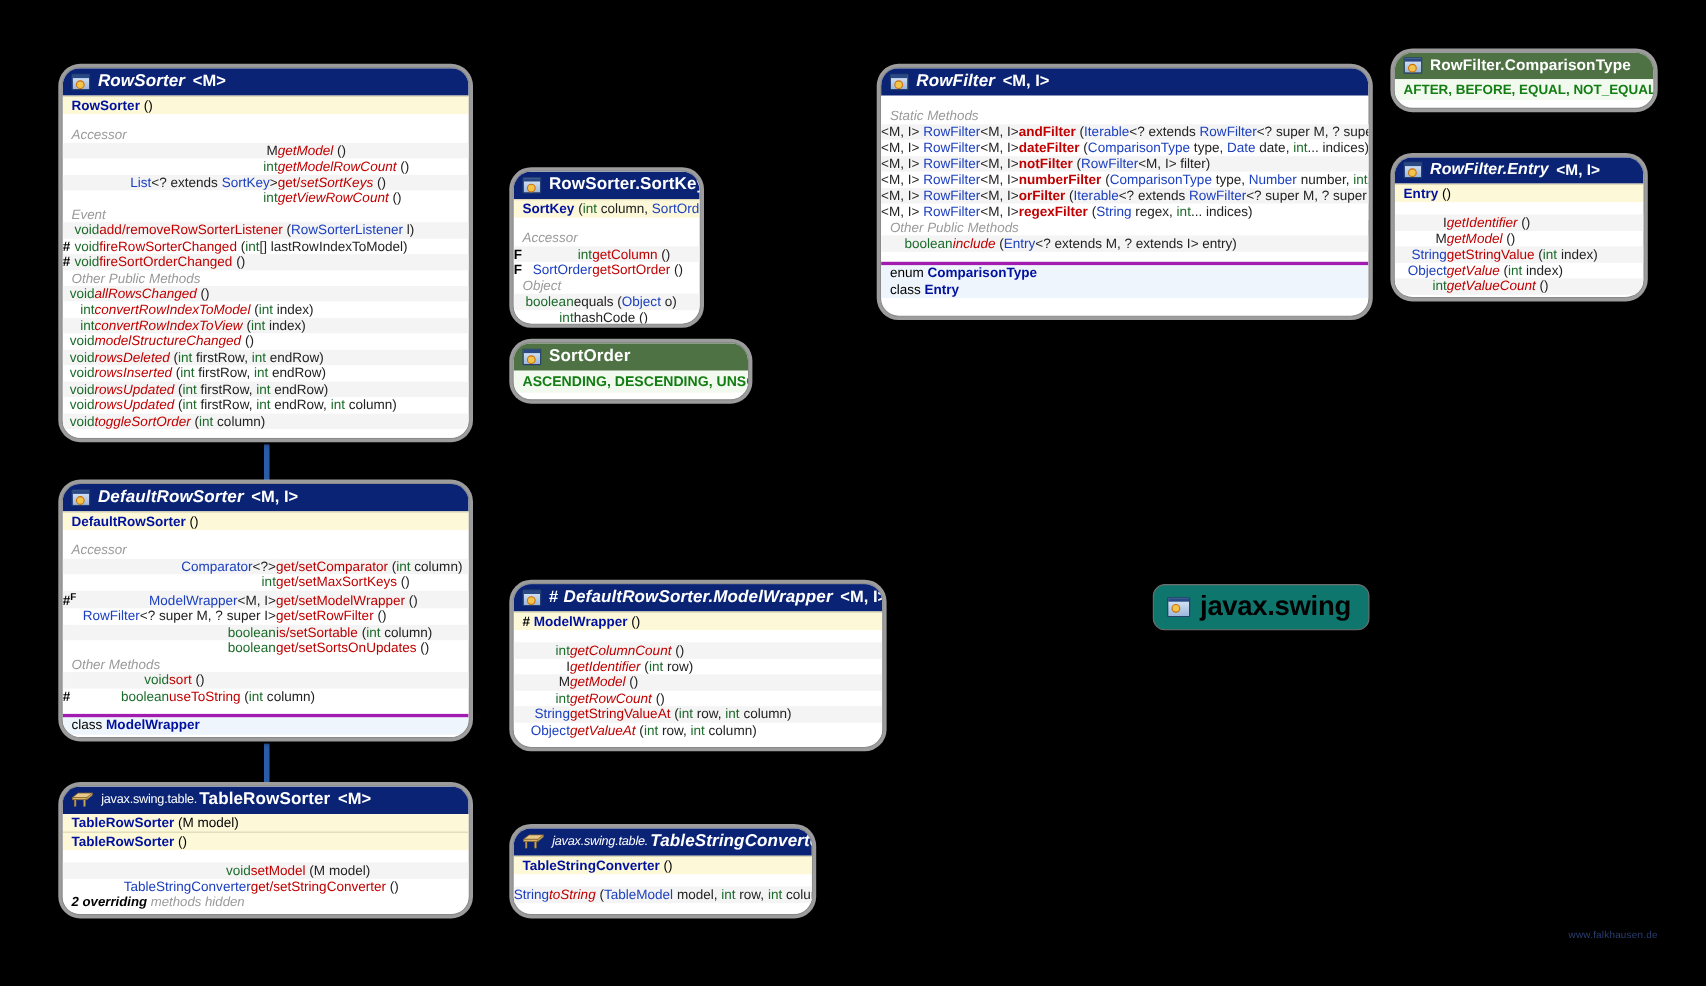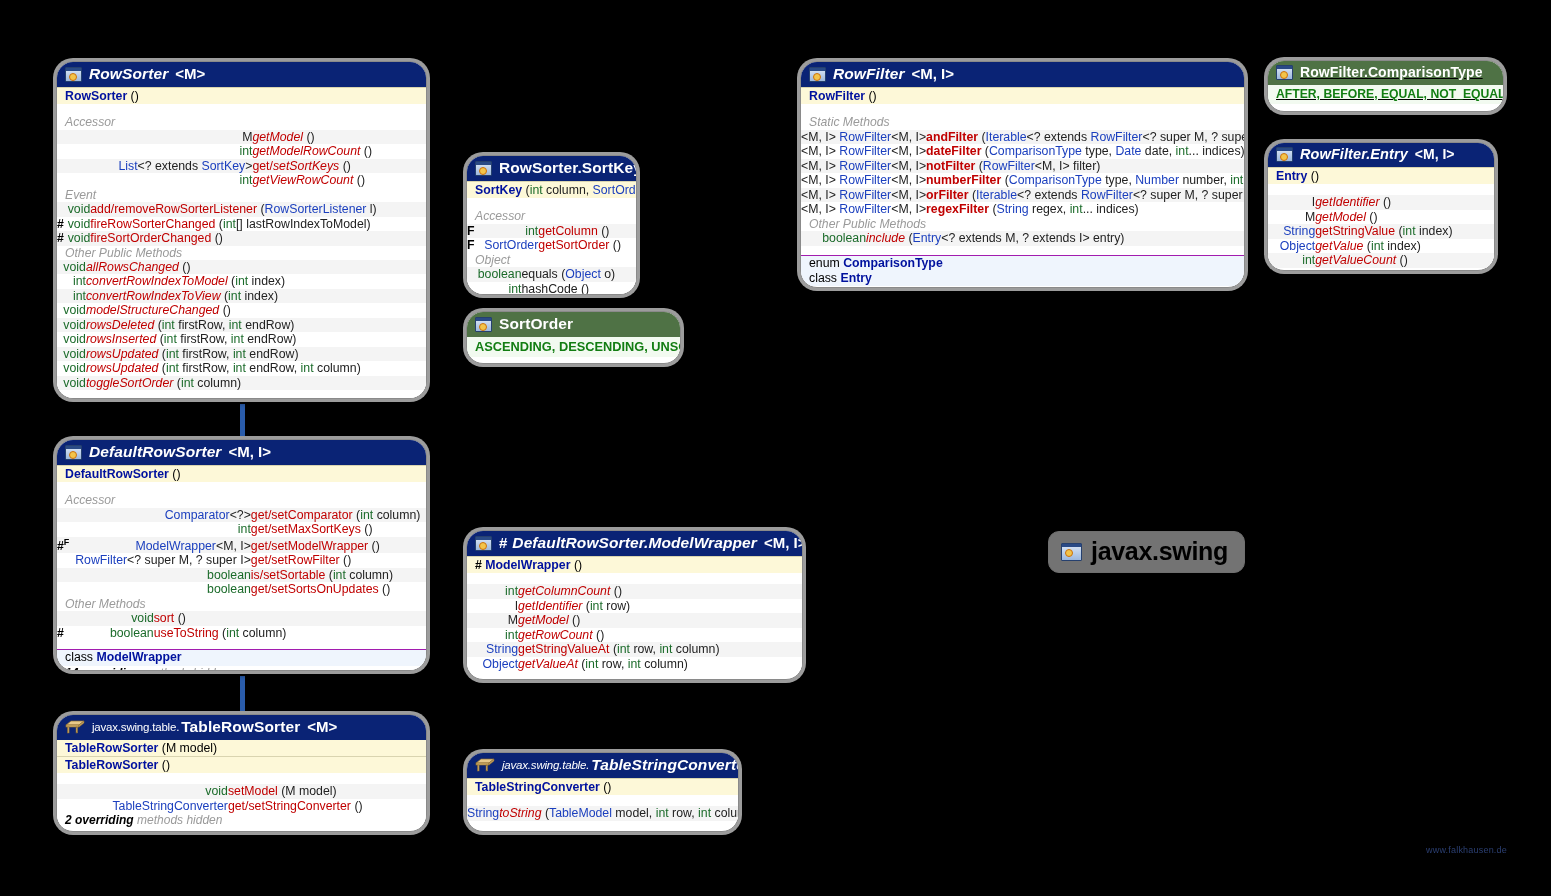--- a/index.html
+++ b/index.html
@@ -87,42 +87,42 @@
   .t-prim{color:#1b6b2a;}        
   .t-type{color:#1b3fbe;}        
   .t-m{color:#c00000;font-weight:bold;}        
   .t-mi{color:#c00000;font-style:italic;}      
   .t-mr{color:#c00000;}                        
   .t-p{color:#222;}
   .sup{font-size:9px;vertical-align:super;font-weight:bold;color:#000;}
 
   
   .nested{
-    background:#eff5fd;border-top:1px solid #a21caf;
+    background:#eff5fd;border-top:3px solid #a21caf;
     padding:0 6px 0 8px;font-size:12.3px;white-space:nowrap;line-height:1.25;
   }
   .nested .kw{color:#000;}
   .nested .n{color:#00119e;font-weight:bold;}
 
   .hidden-note{
     background:#fff;padding:0 18px 1px 8px;font-size:12px;white-space:nowrap;
     color:#9a9a9a;font-style:italic;line-height:1.25;
   }
   .hidden-note b{color:#000;font-weight:bold;font-style:italic;}
 
   
   .enumvals{
     background:#f2faf0;padding:2px 8px 3px 8px;
     color:#127d12;font-weight:bold;font-size:12.8px;white-space:nowrap;
   }
 
   
   .pkgpill{
     position:absolute;display:flex;align-items:center;gap:9px;
-    background:#737373;border:1px solid #6f6f6f;border-radius:11px;
+    background:#0f766e;border:1px solid #6f6f6f;border-radius:11px;
     padding:5px 16px 6px 12px;
     box-shadow:2px 3px 4px rgba(0,0,0,.6);
   }
   .pkgpill .lbl{font-size:25px;font-weight:bold;color:#000;letter-spacing:-.3px;}
   .pkgpill .ico{width:19px;height:16px;}
 
   
   .conn{position:absolute;background:#2a5caa;}
 
   .wm{
@@ -489,24 +489,20 @@
       </tbody>
     </table>
 </div>
 
 <div class="uml" style="left:800px;top:61px;width:445px;height:227px;">
   <div class="hdr">
     <span class="ico ico-class"></span>
     <span class="tname">RowFilter</span>
     <span class="gen">&lt;M, I&gt;</span>
   </div>
-  <div class="ctor">
-    <span class="n">RowFilter</span>
-    <span>()</span>
-  </div>
   <div class="gap"></div>
   <div class="sect">Static Methods</div>
   <table class="mem">
       <tbody id="rf-a">
         <tr class="alt">
           <td class="mod"></td>
           <td class="rt"><span class="t-p">&lt;M, I&gt;</span> <span class="t-type">RowFilter</span><span class="t-p">&lt;M, I&gt;</span></td>
           <td class="sg"><span class="t-m">andFilter</span> <span class="t-p">(</span><span class="t-type">Iterable</span><span class="t-p">&lt;? extends </span><span class="t-type">RowFilter</span><span class="t-p">&lt;? super M, ? super I&gt;&gt; filters)</span></td>
         </tr>
         <tr>
@@ -552,21 +548,21 @@
       <span class="kw">enum</span>
       <span class="n">ComparisonType</span>
     </div>
     <div>
       <span class="kw">class</span>
       <span class="n">Entry</span>
     </div>
   </div>
 </div>
 
-<div class="uml" style="left:1267px;top:60px;width:237px;height:52px;text-decoration:underline;">
+<div class="uml" style="left:1267px;top:47px;width:237px;height:52px;">
   <div class="hdr enum">
     <span class="ico ico-class"></span>
     <span class="tname noital" style="font-size:14px;">RowFilter.ComparisonType</span>
   </div>
   <div class="enumvals" style="font-size:12.2px;">AFTER, BEFORE, EQUAL, NOT_EQUAL</div>
 </div>
 
 <div class="uml" style="left:1267px;top:142px;width:228px;height:129px;">
   <div class="hdr">
     <span class="ico ico-class"></span>

